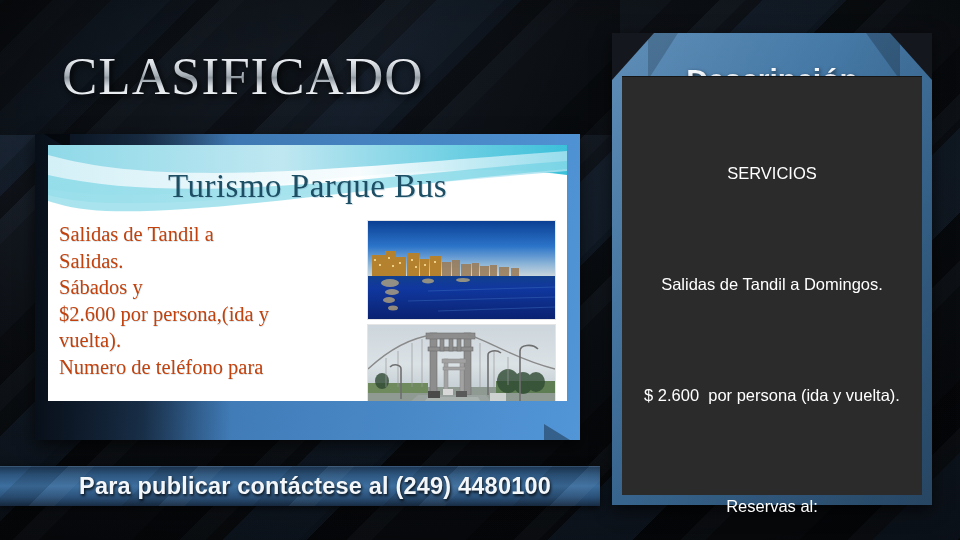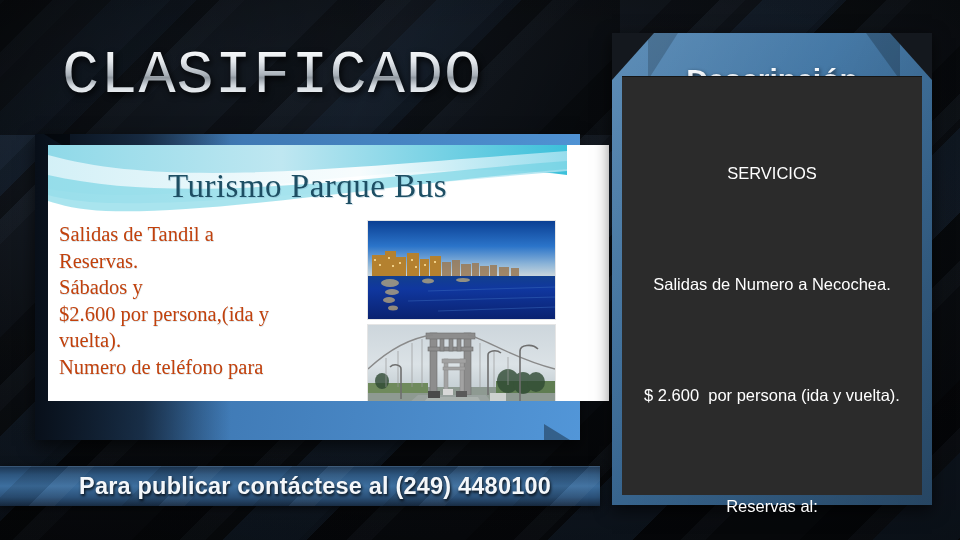--- a/index.html
+++ b/index.html
@@ -47,23 +47,23 @@
     background:radial-gradient(130% 110% at 50% 45%, rgba(0,0,0,0) 35%, rgba(0,0,0,0.55) 100%);
   }
   .bg-darktop{
     position:absolute;left:0;top:0;width:620px;height:135px;
     background:linear-gradient(115deg, rgba(0,0,0,0.55), rgba(0,0,0,0.20) 60%, rgba(0,0,0,0.45));
   }
 
   
   #title{
     position:absolute;left:62px;top:33px;
-    font-size:62px;line-height:86px;letter-spacing:1px;
+    font-size:53px;line-height:86px;letter-spacing:1px;
     font-weight:400;
-    font-family:Liberation Mono, monospace;
+    font-family:Liberation Serif, serif;
     background:linear-gradient(180deg,
       #f3f5f7 0%, #ffffff 14%, #e4e8ec 33%,
       #a8b0b8 49%, #8e969e 52%,
       #d6dce2 62%, #ffffff 78%, #c9d0d7 92%, #9aa2aa 100%);
     -webkit-background-clip:text;background-clip:text;
     color:transparent;-webkit-text-fill-color:transparent;
     filter:drop-shadow(2px 3px 3px rgba(0,0,0,0.85));
     white-space:nowrap;
     user-select:none;
   }
@@ -83,21 +83,21 @@
     position:absolute;left:9px;top:0;width:0;height:0;
     border-left:26px solid transparent;border-top:16px solid rgba(0,0,0,0.55);
   }
   #flyer-frame .frame-notchBR{
     position:absolute;right:10px;bottom:0;width:0;height:0;
     border-right:26px solid transparent;border-bottom:16px solid rgba(0,0,0,0.35);
   }
 
   #flyer{
     position:absolute;left:13px;top:11px;width:519px;height:256px;
-    background:#ffffff;overflow:hidden;padding-left:42px;
+    background:#ffffff;overflow:hidden;
   }
   .wave-wrap{position:absolute;left:0;top:0;width:519px;height:78px;overflow:hidden;}
   .flyer-title{
     position:absolute;left:0;top:23px;width:519px;text-align:center;
     font-family:"Liberation Serif", serif;
     font-size:33px;color:#1d4e63;letter-spacing:0.5px;
     text-shadow:1px 1px 0 rgba(120,170,195,0.35);
     white-space:nowrap;
   }
   .flyer-body{
@@ -232,21 +232,21 @@
           <path d="M0,0 L519,0 L519,30 C400,14 250,40 130,48 C80,52 34,50 0,44 Z" fill="url(#wg1)"></path>
           <path d="M0,10 C120,44 300,22 519,6 L519,26 C330,42 170,60 60,58 C34,57 14,54 0,50 Z" fill="url(#wg2)" opacity="0.92"></path>
           <path d="M0,30 C140,62 330,30 519,16 L519,24 C340,40 160,70 58,66 C32,65 12,60 0,56 Z" fill="#63cde0" opacity="0.55"></path>
         </svg>
       </div>
 
       <div class="flyer-title">Turismo Parque Bus</div>
 
       <div class="flyer-body">
         <div>Salidas de Tandil a</div>
-        <div>Reservas.</div>
+        <div>Salidas.</div>
         <div>Sábados y</div>
         <div>$2.600  por  persona,(ida y</div>
         <div>vuelta).</div>
         <div>Numero de teléfono para</div>
       </div>
 
       <div class="photo" id="photo-beach">
         <svg width="187" height="98" viewBox="0 0 187 98" preserveAspectRatio="none">
           <defs>
             <linearGradient id="sky" x1="0" y1="0" x2="0" y2="1">
@@ -405,21 +405,21 @@
     <div id="ribbon-shade-left"></div>
     <div id="ribbon-shade-right"></div>
     <div id="ribbon-cut-left"></div>
     <div id="ribbon-cut-right"></div>
 
     <div id="desc-title">Descripción</div>
 
     <div id="desc-body">
       <div id="desc-text">
         <p class="p">SERVICIOS</p>
-        <p class="p">Salidas de Numero a Necochea.</p>
+        <p class="p">Salidas de Tandil a Domingos.</p>
         <p class="p">$ 2.600  por persona (ida y vuelta).</p>
         <p class="p" style="margin-bottom:16px">Reservas al:</p>
         
       </div>
     </div>
   </div>
 
 </div>
 
 </body></html>

